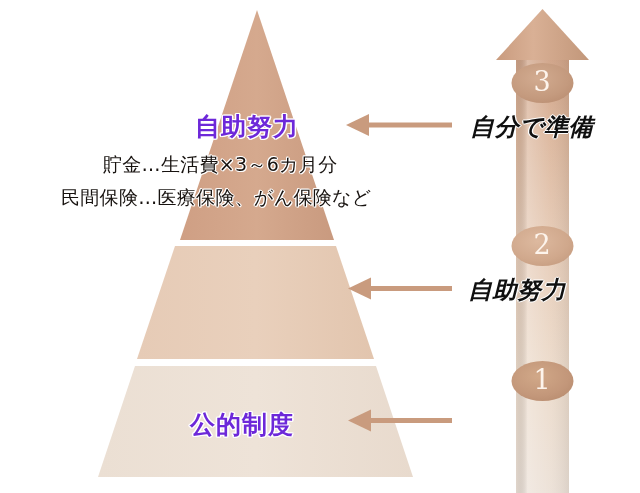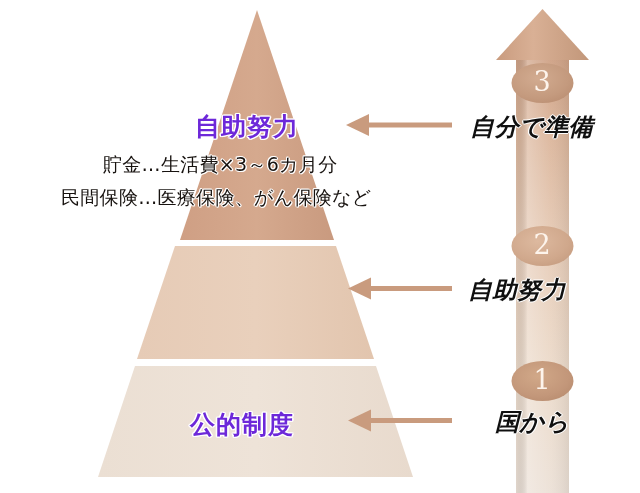--- a/index.html
+++ b/index.html
@@ -188,15 +188,14 @@
   <div class="ov step-num" style="left:511px; top:66px;">3</div>
 
   <div class="ov step-num" style="left:511px; top:229px;">2</div>
 
   <div class="ov step-num" style="left:511px; top:364px;">1</div>
 
   <div class="ov side-label" style="left:470px; top:111px;">自分で準備</div>
 
   <div class="ov side-label" style="left:468px; top:274px;">自助努力</div>
 
-  <div class="ov side-label" style="left:495px; top:406px;">国から</div>
 
 </div>
 
 </body></html>

